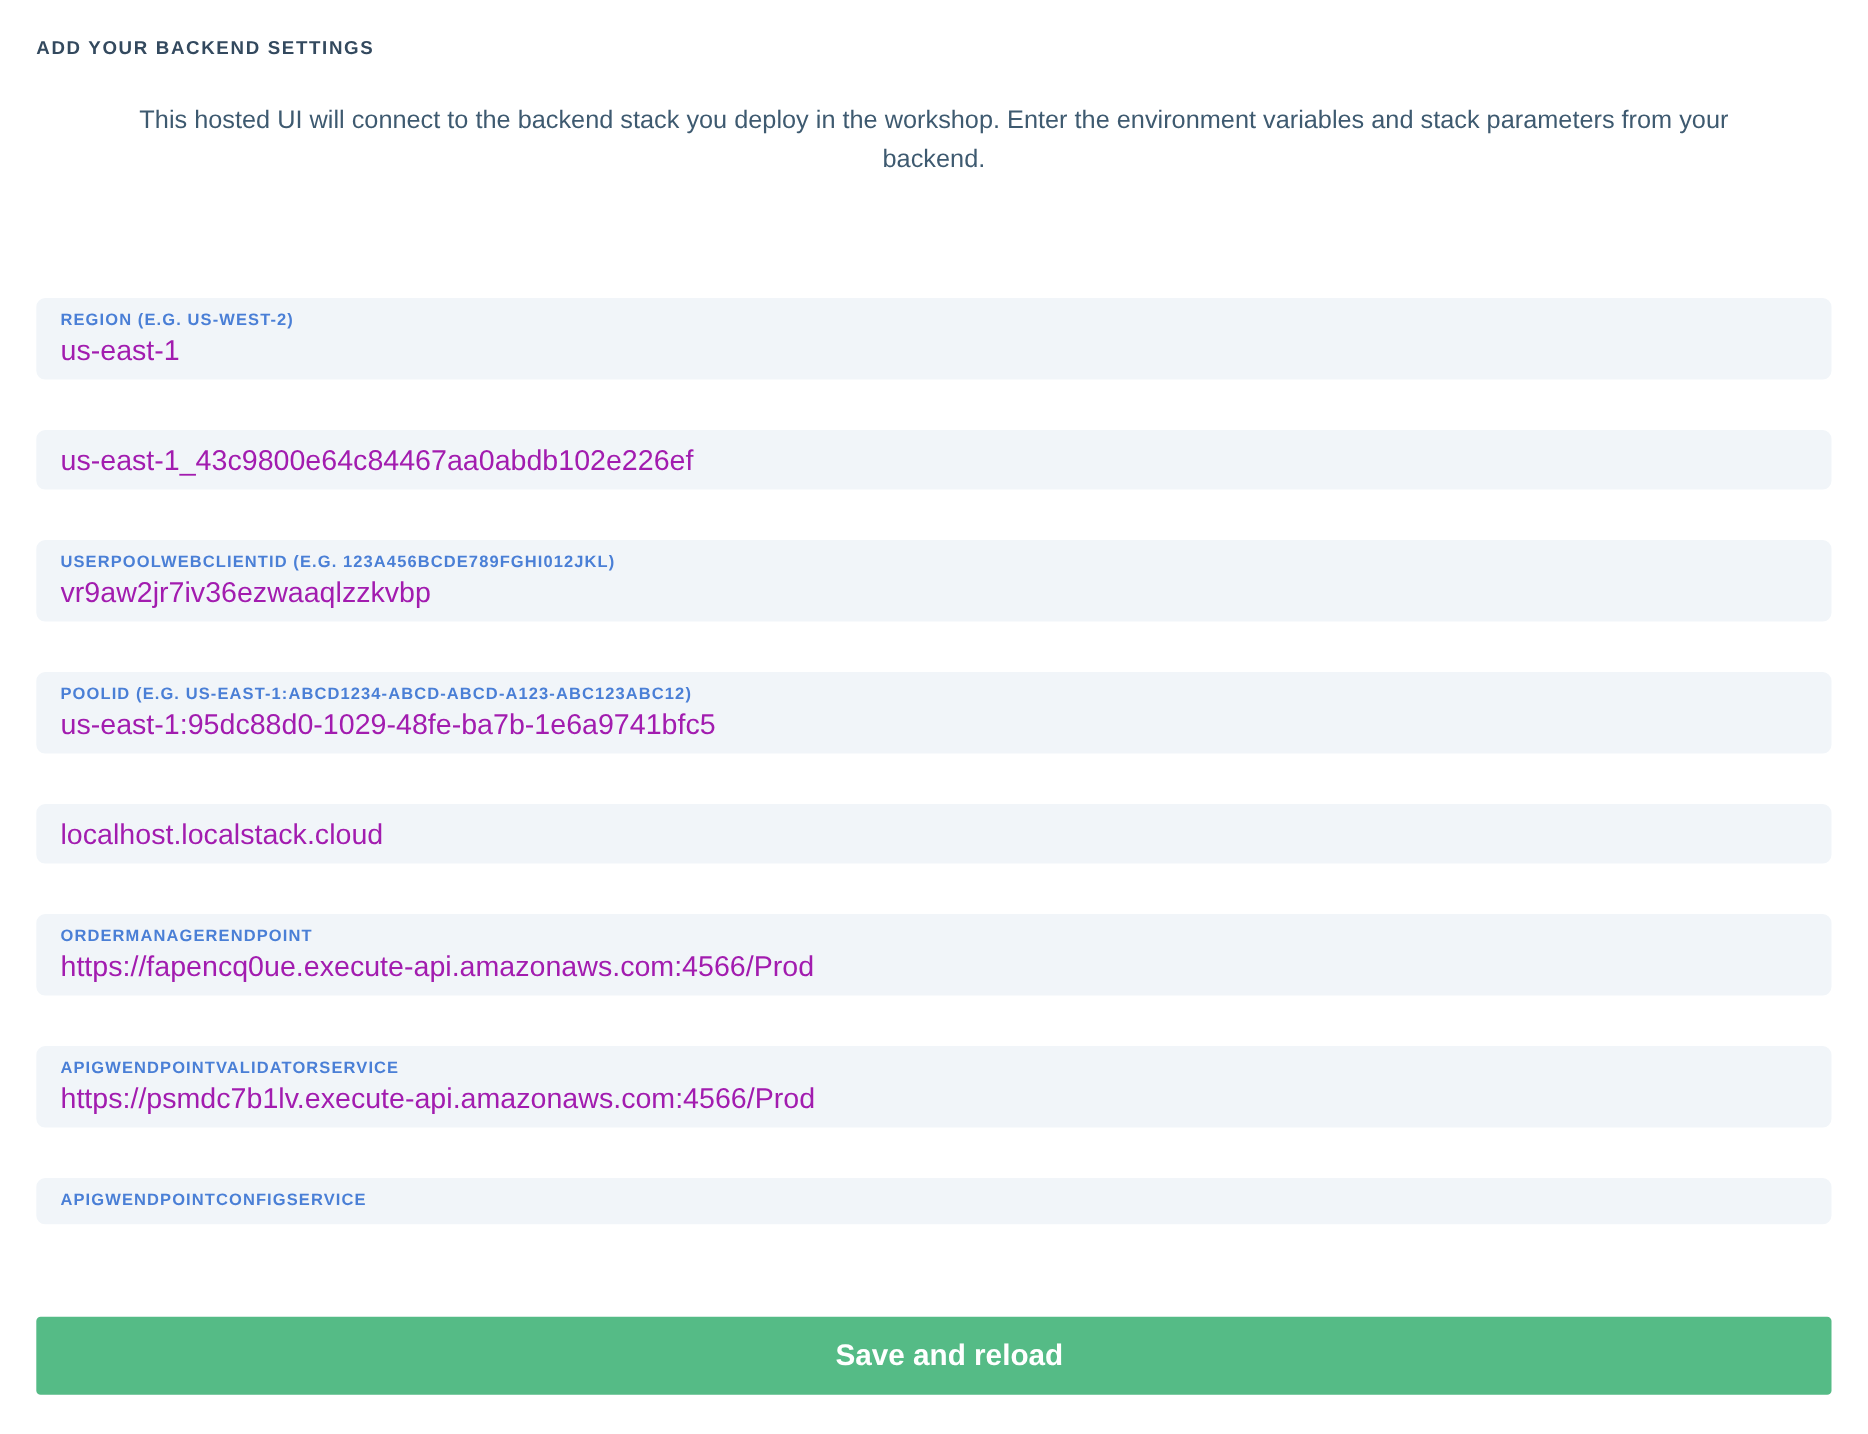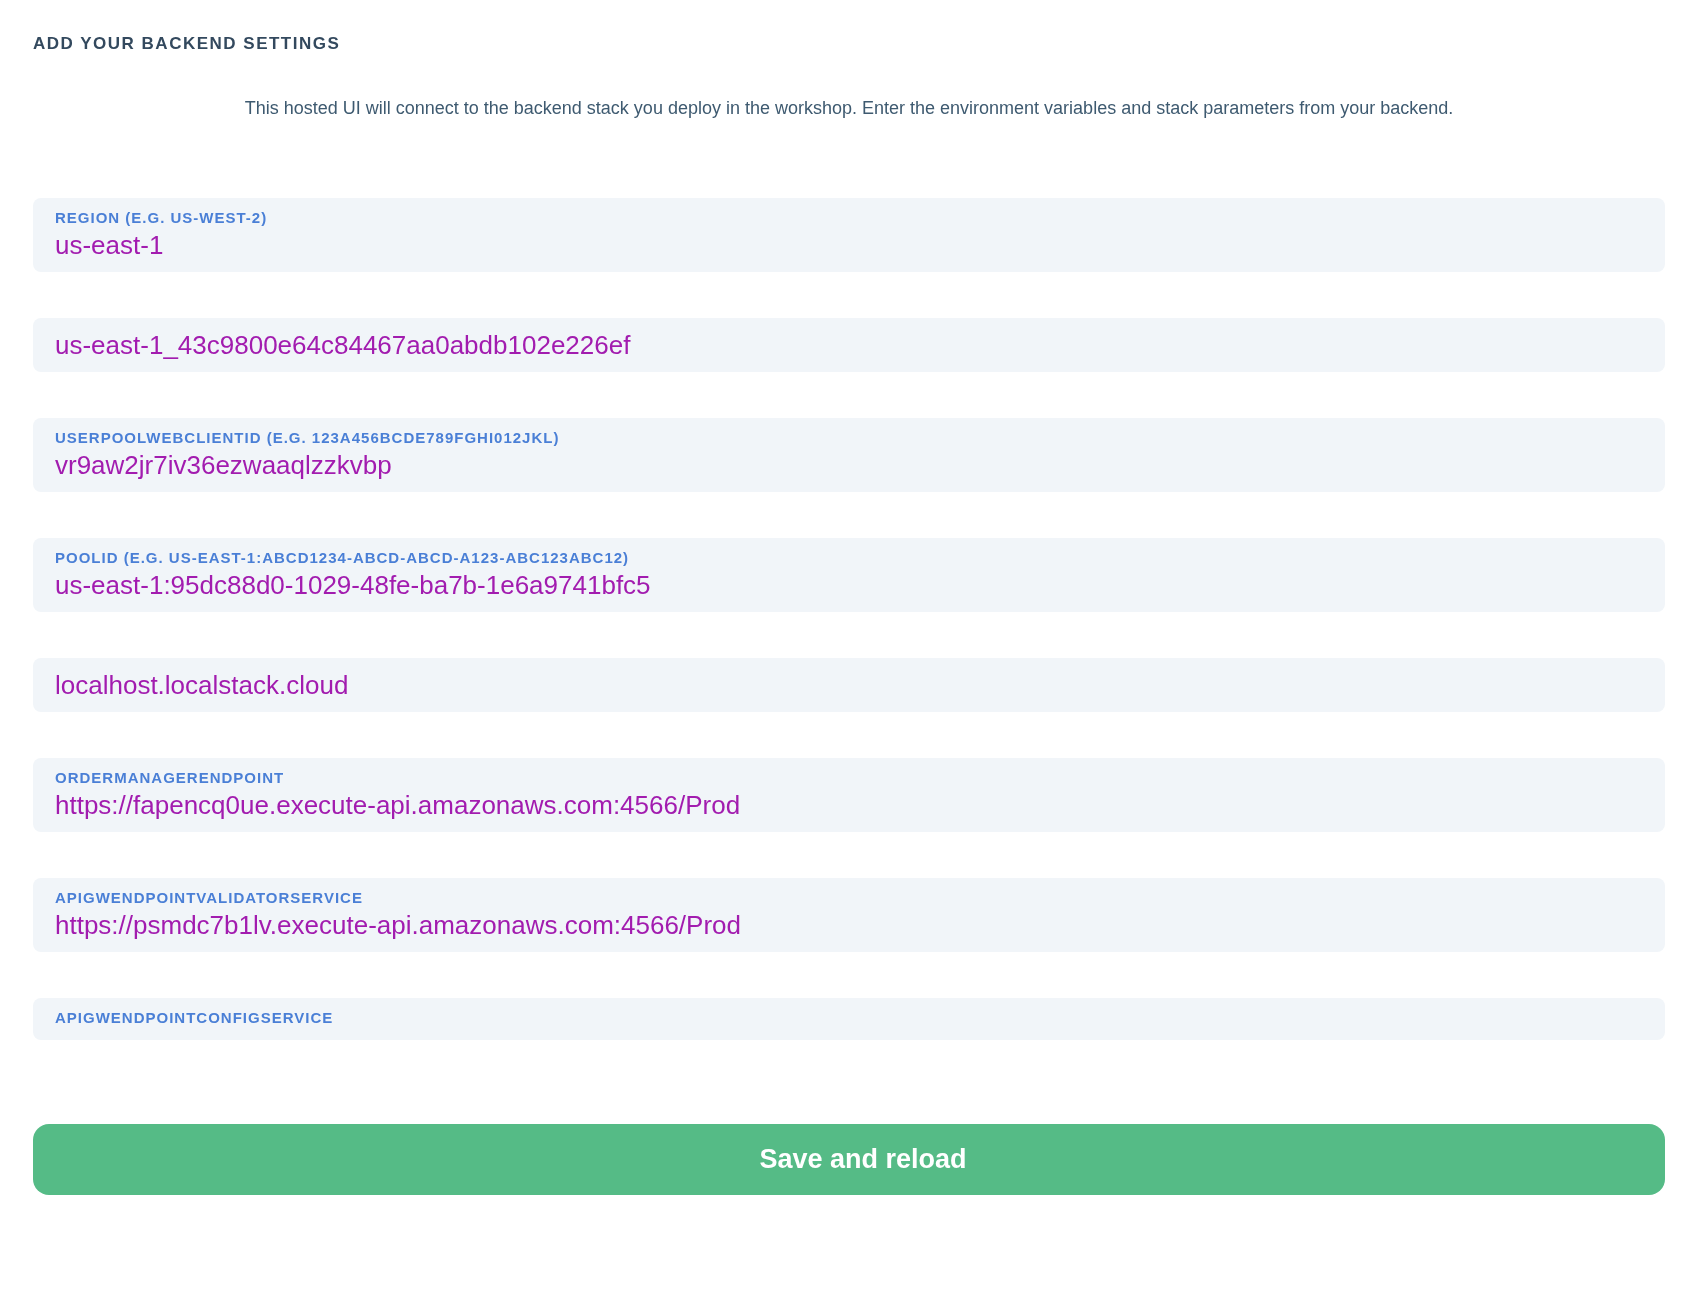--- a/index.html
+++ b/index.html
@@ -19,26 +19,26 @@
     font-weight: bold;
     letter-spacing: 1.5px;
     color: #33495e;
     text-transform: uppercase;
   }
 
   .description {
     margin: 36px auto 0 auto;
     max-width: 1530px;
     text-align: center;
-    font-size: 18px;
+    font-size: 23px;
     line-height: 36px;
     color: #3e5a70;
   }
 
-  .fields { margin-top: 72px; }
+  .fields { margin-top: 109px; }
 
   .field {
     margin: 0 33px 46px 33px;
     background: #f1f5f9;
     border-radius: 8px;
     padding: 10px 22px 12px 22px;
   }
 
   .field-label {
     display: block;
@@ -64,21 +64,21 @@
     outline: none;
   }
 
   .save-button {
     display: block;
     margin: 84px 33px 0 33px;
     width: calc(100% - 66px);
     height: 71px;
     background: #55bb86;
     border: none;
-    border-radius: 16px;
+    border-radius: 4px;
     color: #ffffff;
     font-size: 27px;
     font-weight: bold;
     font-family: "Liberation Sans", sans-serif;
     cursor: pointer;
     padding-left: 34px;
   }
 </style>
 </head>
 <body>

